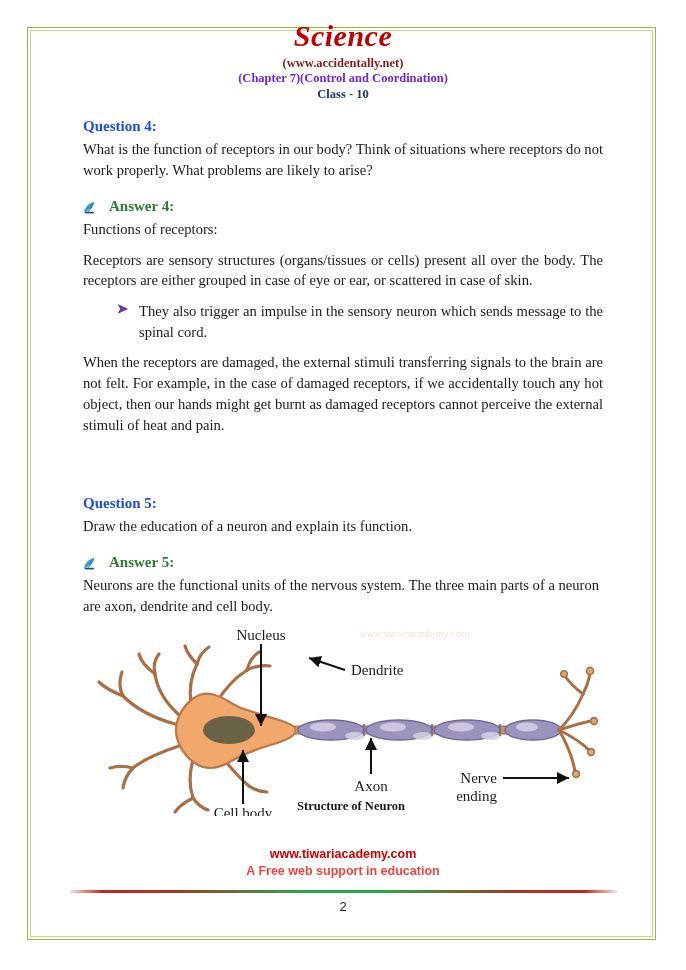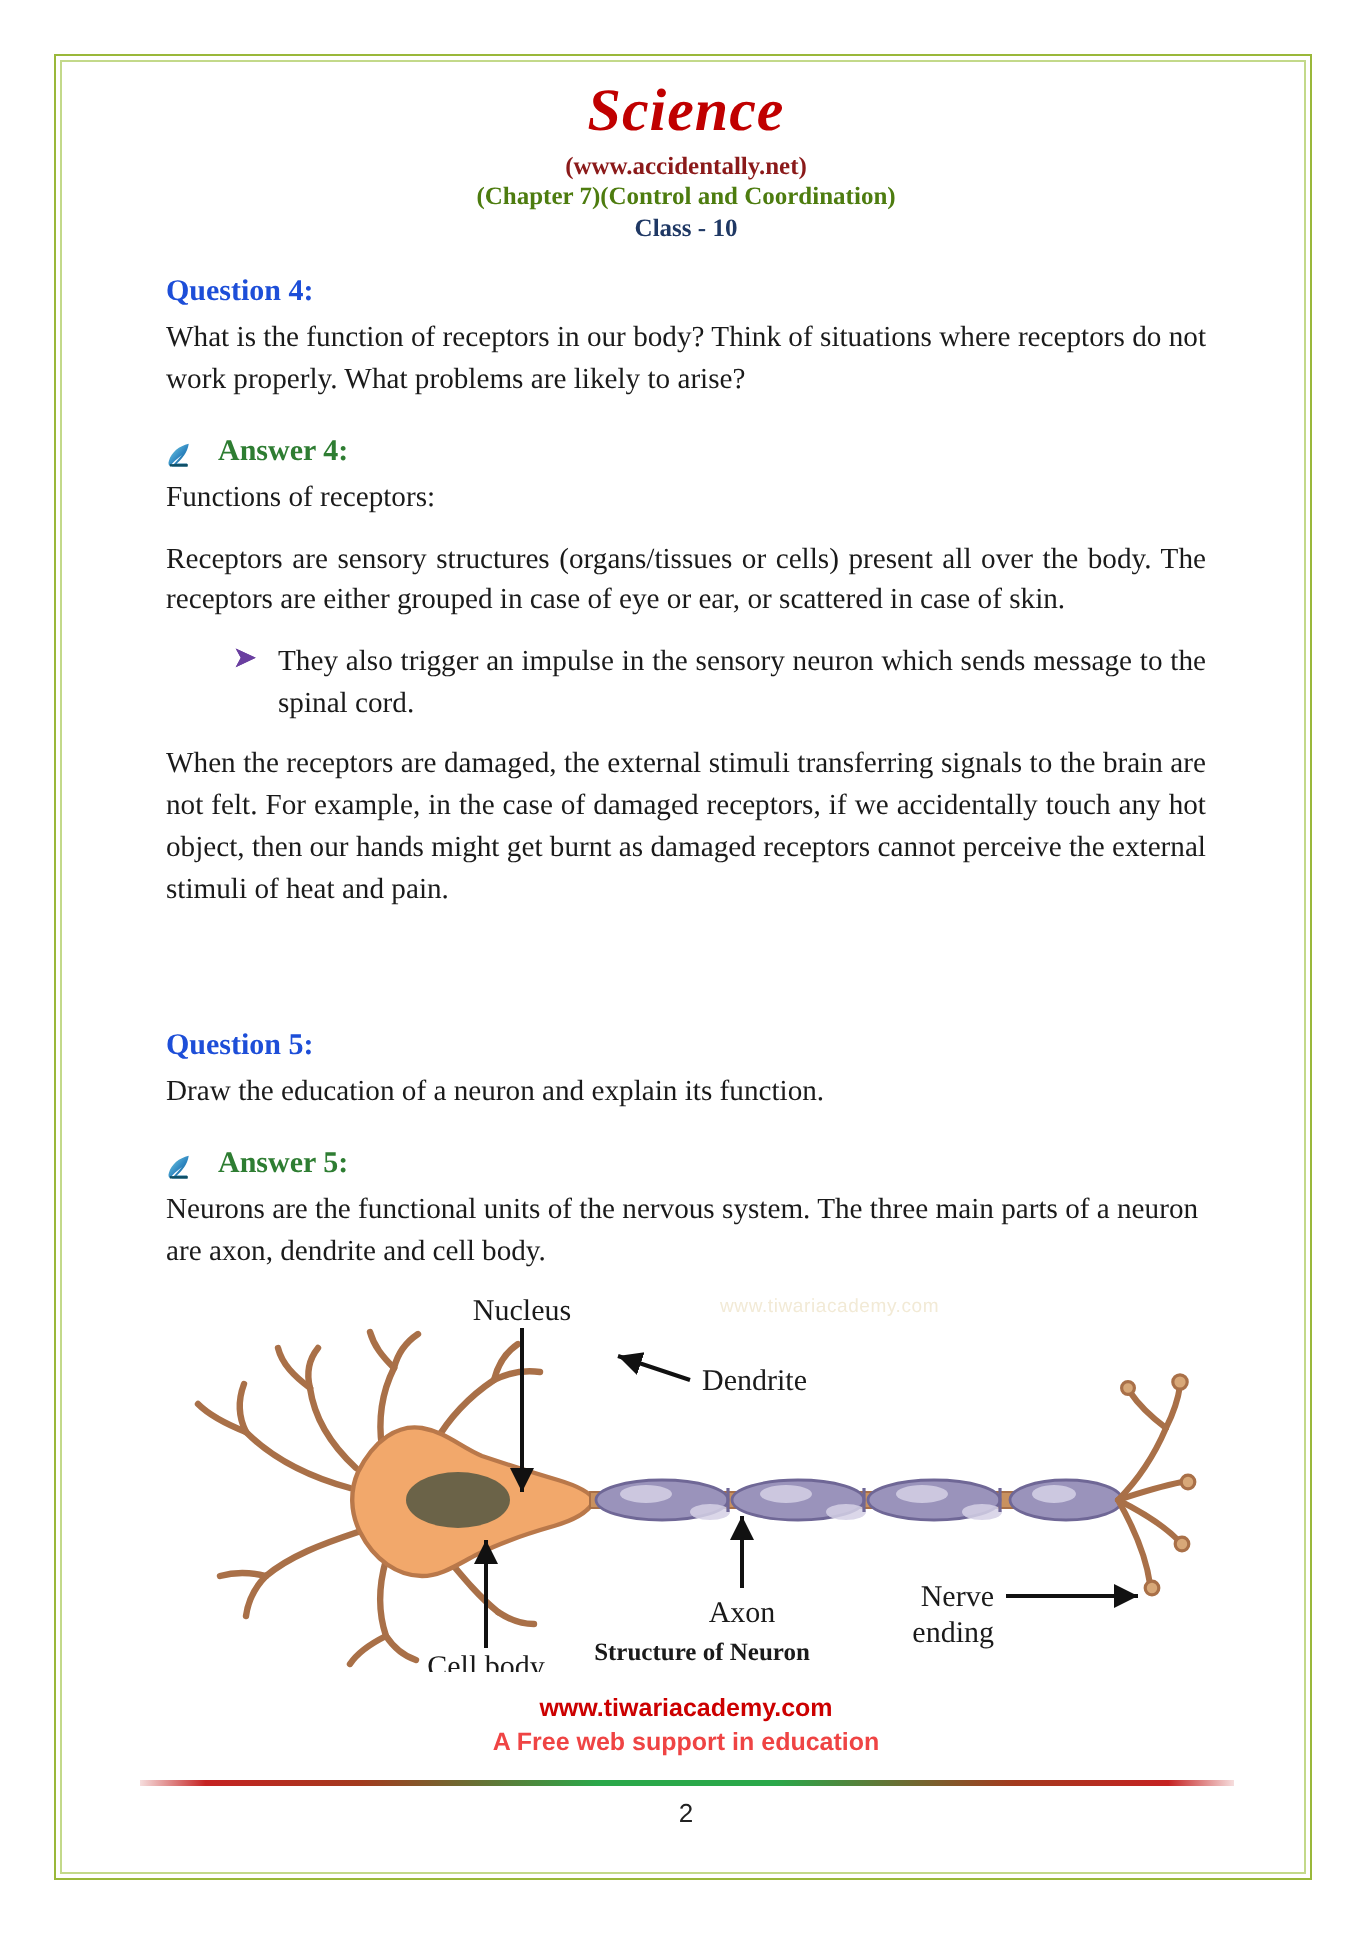--- a/index.html
+++ b/index.html
@@ -30,42 +30,42 @@
     content: "";
     position: absolute;
     left: 2px; top: 2px; right: 2px; bottom: 2px;
     border: 0.8px solid #c3d98a;
   }
 
   
   #content {
     position: absolute;
     left: 83px;
-    top: 40px;
+    top: 20px;
     width: 520px;
   }
 
   
   .doc-title {
     text-align: center;
     font-size: 30px;
     font-weight: bold;
     font-style: italic;
     color: #c00000;
     letter-spacing: 0.5px;
     line-height: 1.05;
     margin: 0 0 4px 0;
   }
   .hdr-line {
     text-align: center;
     font-weight: bold;
     line-height: 1.25;
   }
   .hdr-url   { font-size: 12.5px; color: #8b1a1a; }
-  .hdr-chap  { font-size: 12.5px; color: #4d7c0f; }
+  .hdr-chap  { font-size: 12.5px; color: #6d28d9; }
   .hdr-class { font-size: 12.5px; color: #1f3864; margin-bottom: 2px; }
 
   
   .q-head {
     font-size: 15px;
     font-weight: bold;
     color: #1d4ed8;
     margin: 16px 0 4px 0;
   }
   .a-head {

